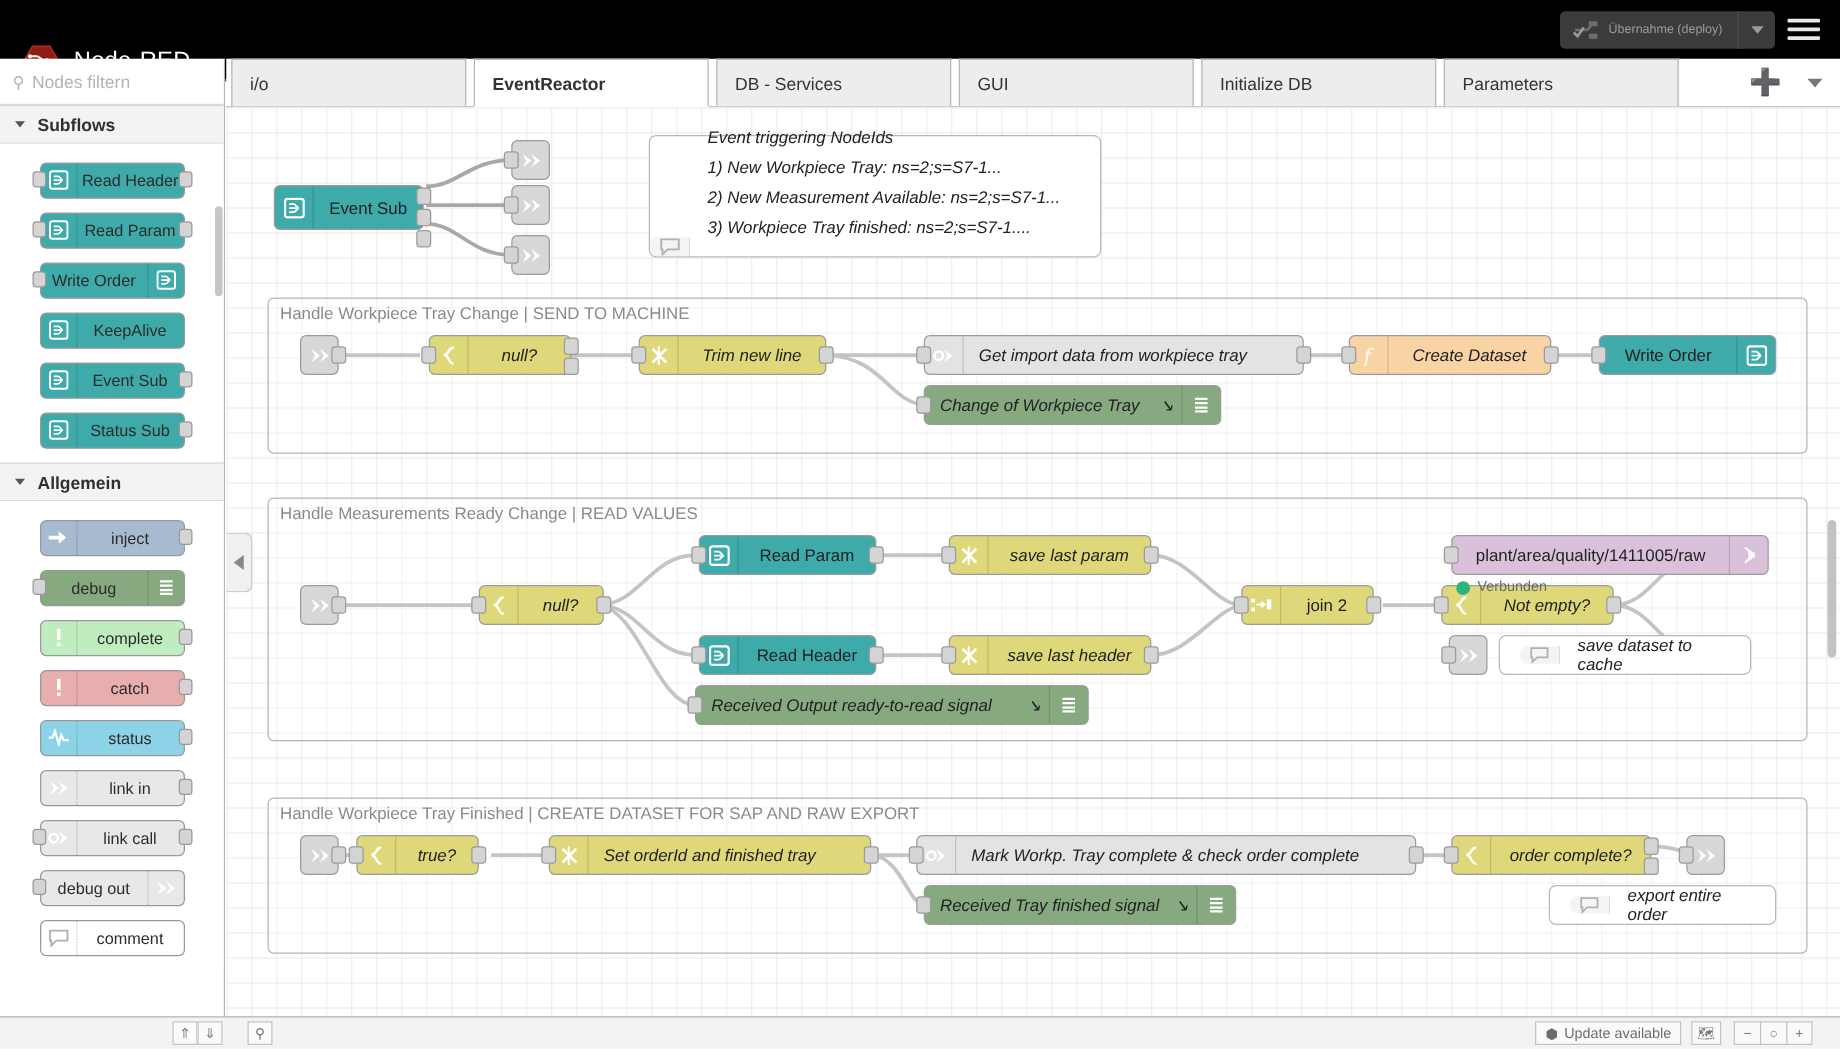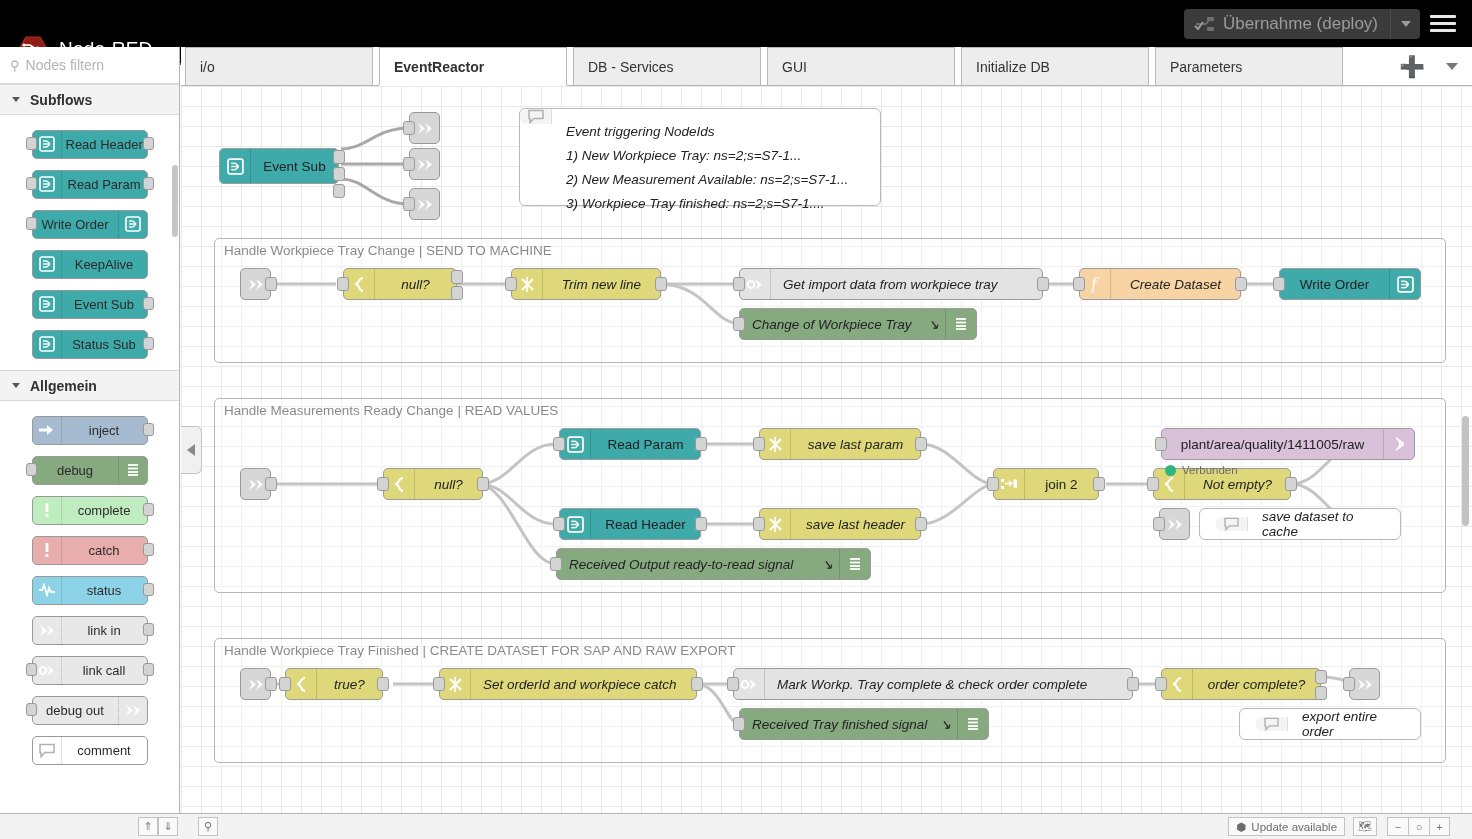--- a/index.html
+++ b/index.html
@@ -26,21 +26,21 @@
   .header-right {
     position: absolute; right: 0; top: 0; height: 47px;
     display: flex; align-items: center;
   }
   .deploy-btn {
     display: flex; align-items: center; height: 30px;
     background: #3b3b3b; border-radius: 4px; margin-right: 10px;
     padding: 0 0 0 10px; cursor: default;
   }
   .deploy-icon { width: 22px; height: 16px; margin-right: 7px; position: relative; }
-  .deploy-label { color: #9b9b9b; font-size: 17px; padding-right: 12px; }
+  .deploy-label { color: #9b9b9b; font-size: 10px; padding-right: 12px; }
   .deploy-split {
     border-left: 1px solid #4d4d4d; height: 30px;
     display: flex; align-items: center; justify-content: center; width: 30px;
   }
   .caret-dn {
     width: 0; height: 0; border-left: 5px solid transparent;
     border-right: 5px solid transparent; border-top: 6px solid #9b9b9b;
   }
   .hamburger { width: 26px; margin-right: 16px; cursor: pointer; }
   .hamburger span { display: block; height: 3px; background: #e8e8e8; margin: 4px 0; border-radius: 1px; }
@@ -178,21 +178,21 @@
     background: rgba(255,255,255,.32);
   }
   .group-title {
     position: absolute; top: 4px; left: 9px; font-size: 13.5px; color: #8a8a8a;
     white-space: nowrap;
   }
 
   
   .comment-box {
     position: absolute; border: 1px solid #b9b9b9; border-radius: 6px;
-    background: #fff; display: flex; align-items: flex-start;
+    background: #fff; display: flex; align-items: flex-end;
   }
   .comment-ico {
     width: 32px; display: flex; align-items: center; justify-content: center;
     border-right: 1px solid #dcdcdc; background: #f4f4f4; flex-shrink: 0;
     border-radius: 6px 0 0 6px;
   }
   .comment-lines { padding: 11px 14px; font-style: italic; font-size: 13.5px; color: #222; line-height: 24px; }
   .comment-small { height: 32px; align-items: center; padding-left: 16px; }
   .comment-small .comment-txt { padding: 0 14px; font-style: italic; font-size: 13.5px; color: #222; }
 
@@ -933,21 +933,21 @@
 
     <div class="node c-yellow" style="left:258px; top:582px; width:258px;">
       <span class="cport" style="left:-7px; top:8px;"></span>
       <span class="nicon">
         <svg width="17" height="17" viewBox="0 0 17 17">
             <path d="M3 3 L14 14" stroke="#fff" stroke-width="2"></path>
             <path d="M14 3 L3 14" stroke="#fff" stroke-width="2"></path>
             <path d="M8 1 v15" stroke="#fff" stroke-width="1.6"></path>
           </svg>
       </span>
-      <span class="ntext">Set orderId and workpiece catch</span>
+      <span class="ntext">Set orderId and finished tray</span>
       <span class="cport" style="right:-7px; top:8px;"></span>
     </div>
 
     <div class="node c-grey" style="left:552px; top:582px; width:400px;">
       <span class="cport" style="left:-7px; top:8px;"></span>
       <span class="nicon">
         <svg width="18" height="15" viewBox="0 0 18 15">
             <circle cx="5" cy="7.5" r="3.4" fill="none" stroke="#fff" stroke-width="2"></circle>
             <path d="M9 2 L16 7.5 L9 13 L12 7.5 Z" fill="#fff"></path>
           </svg>

